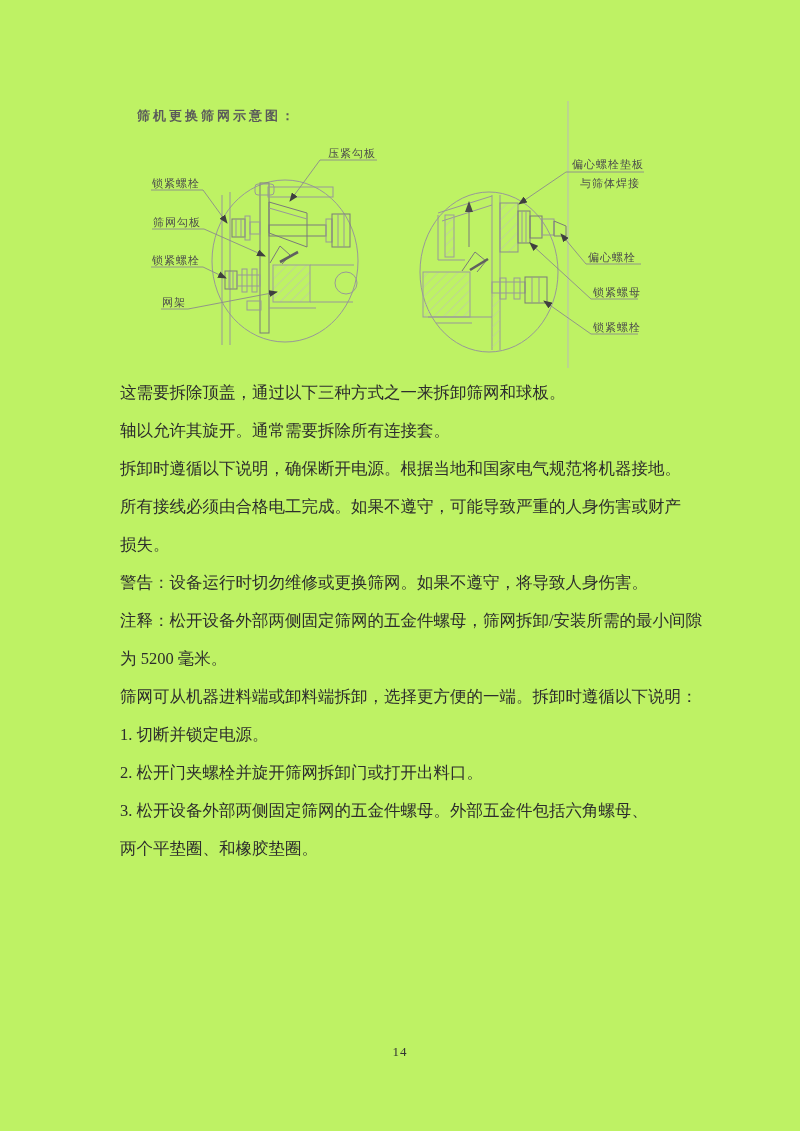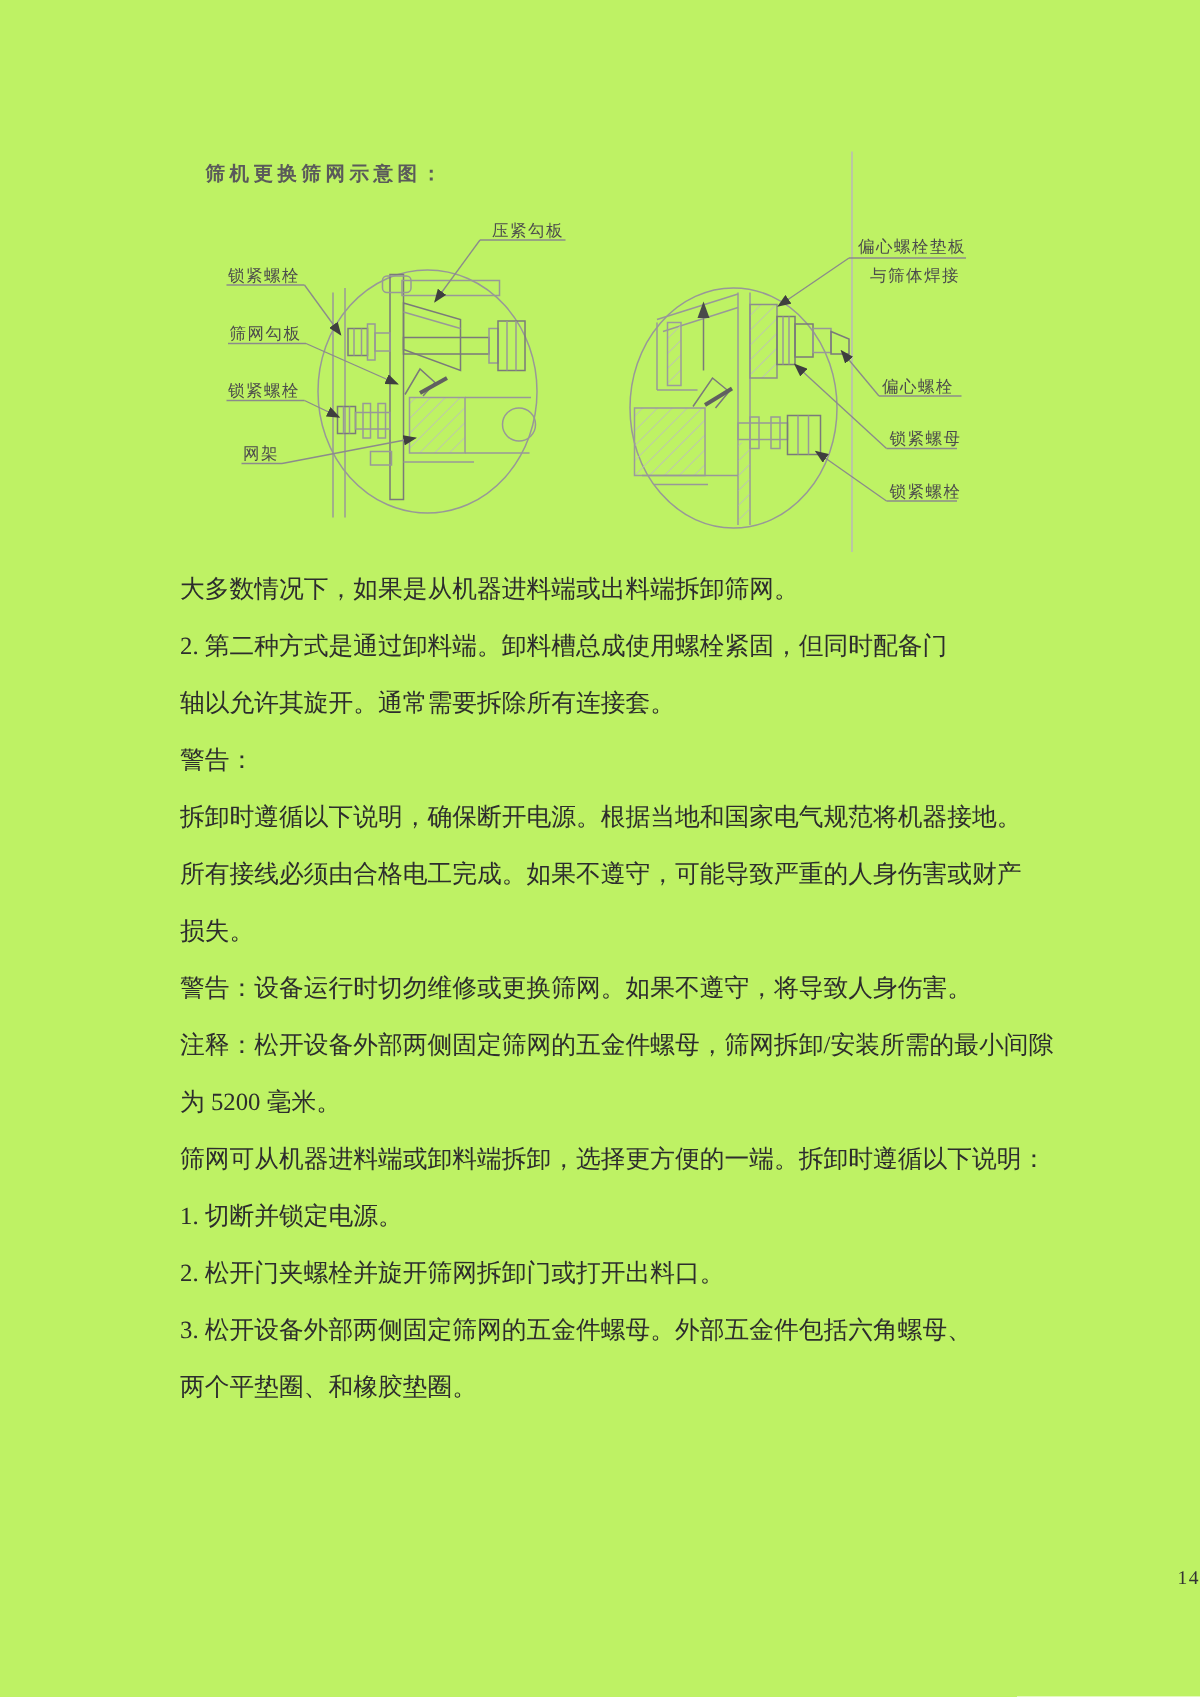--- a/index.html
+++ b/index.html
@@ -16,21 +16,21 @@
   .ln{stroke:#989898;stroke-width:1;fill:none;}
   .lnD{stroke:#7a7a7a;stroke-width:1;fill:none;}
   .thick{stroke:#606060;stroke-width:2.6;fill:none;}
   .leader{stroke:#8b8b8b;stroke-width:0.9;fill:none;}
   .body-text{
     position:absolute;left:120px;top:374px;width:590px;
     font-size:16.5px;color:#2d2d2d;
   }
   .body-text p{margin:0;height:38px;line-height:38px;white-space:nowrap;}
   .page-number{
-    position:absolute;left:0;top:1044px;width:100%;text-align:right;
+    position:absolute;left:0;top:1044px;width:100%;text-align:center;
     font-size:13px;color:#333333;letter-spacing:1px;
   }
 </style>
 </head>
 <body>
 
 <div class="page">
 
   <div class="figure-title">筛机更换筛网示意图：</div>
 
@@ -196,24 +196,22 @@
       <line class="leader" x1="518" y1="204" x2="471" y2="204"></line>
       <line class="leader" x1="471" y1="204" x2="410" y2="148" marker-end="url(#arr)"></line>
 
       <text class="lbl" x="473" y="236">锁紧螺栓</text>
       <line class="leader" x1="518" y1="239" x2="471" y2="239"></line>
       <line class="leader" x1="471" y1="239" x2="424" y2="206" marker-end="url(#arr)"></line>
     </g>
   </svg>
 
   <div class="body-text">
-    <p>大多数情况下，如果是从机器进料端或出料端拆卸筛网。</p>
-    <p>2. 第二种方式是通过卸料端。卸料槽总成使用螺栓紧固，但同时配备门</p>
+    <p>这需要拆除顶盖，通过以下三种方式之一来拆卸筛网和球板。</p>
     <p>轴以允许其旋开。通常需要拆除所有连接套。</p>
-    <p>警告：</p>
     <p>拆卸时遵循以下说明，确保断开电源。根据当地和国家电气规范将机器接地。</p>
     <p>所有接线必须由合格电工完成。如果不遵守，可能导致严重的人身伤害或财产</p>
     <p>损失。</p>
     <p>警告：设备运行时切勿维修或更换筛网。如果不遵守，将导致人身伤害。</p>
     <p>注释：松开设备外部两侧固定筛网的五金件螺母，筛网拆卸/安装所需的最小间隙</p>
     <p>为 5200 毫米。</p>
     <p>筛网可从机器进料端或卸料端拆卸，选择更方便的一端。拆卸时遵循以下说明：</p>
     <p>1. 切断并锁定电源。</p>
     <p>2. 松开门夹螺栓并旋开筛网拆卸门或打开出料口。</p>
     <p>3. 松开设备外部两侧固定筛网的五金件螺母。外部五金件包括六角螺母、</p>

